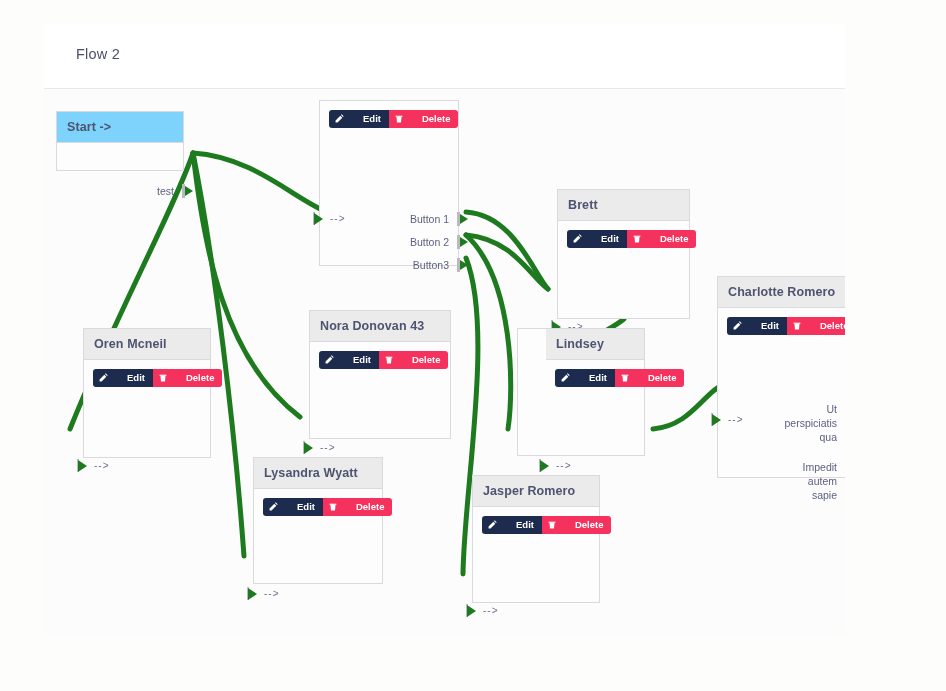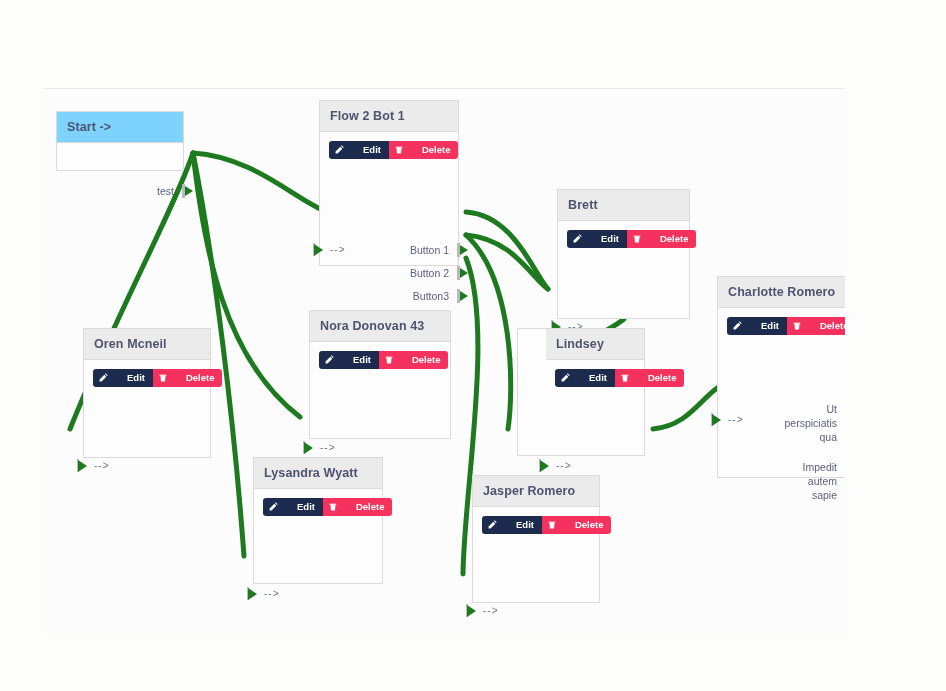--- a/index.html
+++ b/index.html
@@ -173,20 +173,23 @@
     color: #5c6182;
     text-align: right;
     white-space: pre-line;
   }
 </style>
 </head>
 <body>
 
 <div id="app">
 
+  <div class="flow-header">
+    <div class="flow-title">Flow 2</div>
+  </div>
 
   <div class="canvas">
     <svg class="edges-svg" id="edges-layer" viewBox="0 0 801 547" width="801" height="547">
         <path d="M 149 64 C 210 68 250 110 283 123" fill="none" stroke="#1d7a1f" stroke-width="5" stroke-linecap="round"></path>
         <path d="M 149 64 C 130 120 70 230 26 340" fill="none" stroke="#1d7a1f" stroke-width="5" stroke-linecap="round"></path>
         <path d="M 149 64 C 160 160 180 270 256 328" fill="none" stroke="#1d7a1f" stroke-width="5" stroke-linecap="round"></path>
         <path d="M 149 64 C 170 170 190 330 200 467" fill="none" stroke="#1d7a1f" stroke-width="5" stroke-linecap="round"></path>
         <path d="M 422 123 C 470 126 490 185 504 200" fill="none" stroke="#1d7a1f" stroke-width="5" stroke-linecap="round"></path>
         <path d="M 422 146 C 470 150 488 190 504 200" fill="none" stroke="#1d7a1f" stroke-width="5" stroke-linecap="round"></path>
         <path d="M 422 146 C 470 190 470 300 464 340" fill="none" stroke="#1d7a1f" stroke-width="5" stroke-linecap="round"></path>
@@ -195,21 +198,20 @@
         <path d="M 609 340 C 650 336 660 300 684 294" fill="none" stroke="#1d7a1f" stroke-width="5" stroke-linecap="round"></path>
       </svg>
     <div id="nodes-layer">
         <div class="node plain" style="left: 12px; top: 22px; width: 128px; height: 60px;">
           <div class="node-header">Start -&gt;</div>
           <div class="node-body">
             <div class="port-out" style="top: 42px;"><span>test</span><span class="stub"></span><span class="arrow-out"></span></div>
           </div>
         </div>
         <div class="node" style="left: 275px; top: 11px; width: 140px; height: 166px;">
-          <div class="node-header">Flow 2 Bot 1</div>
           <div class="node-body">
             <div class="btn-row">
               <div class="btn btn-edit">
                 <span>
                   <svg width="9" height="9" viewBox="0 0 16 16" fill="none">
                     <path d="M1 11.5 L1 15 L4.5 15 L13 6.5 L9.5 3 Z" fill="#ffffff"></path>
                     <path d="M10.6 1.9 L14.1 5.4 L15.4 4.1 L11.9 0.6 Z" fill="#ffffff"></path>
                   </svg>
                 </span>
                 <span>Edit</span>

